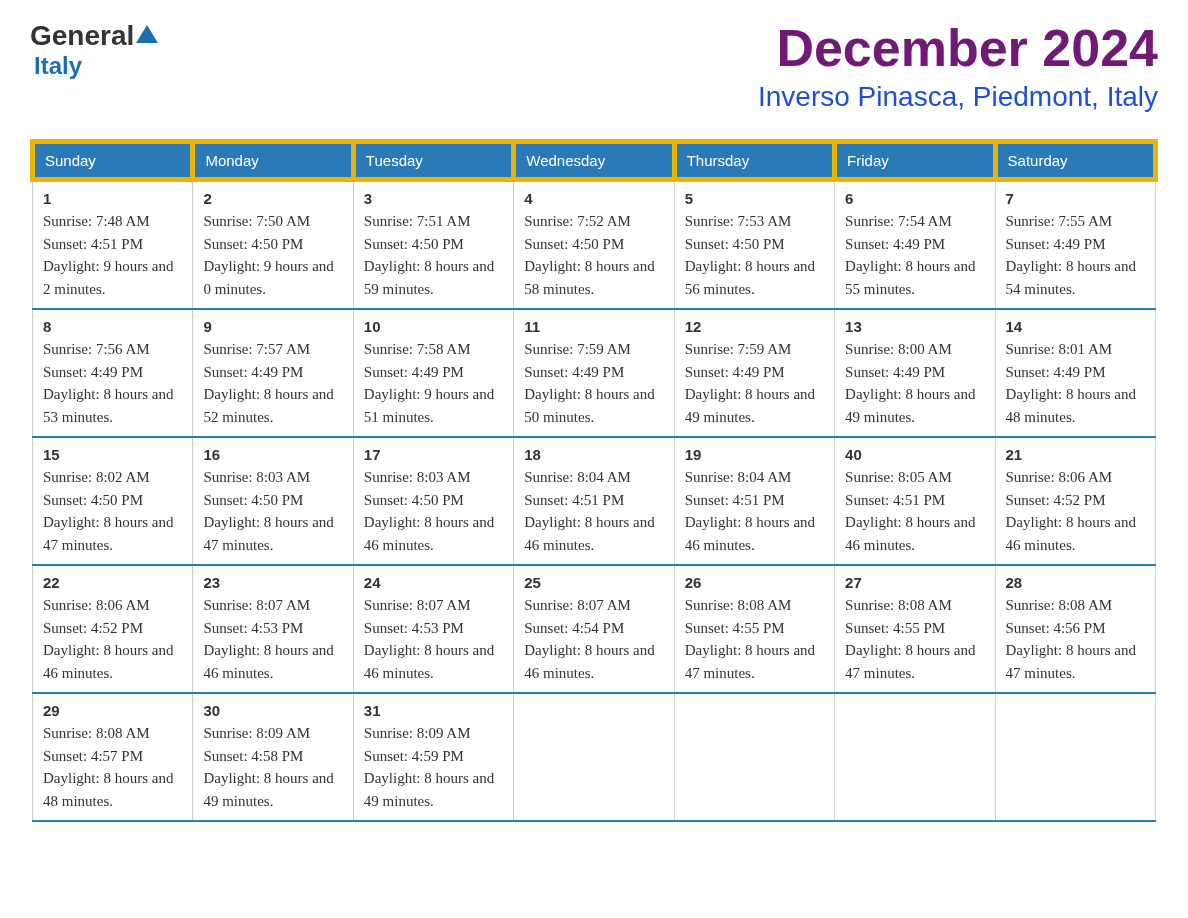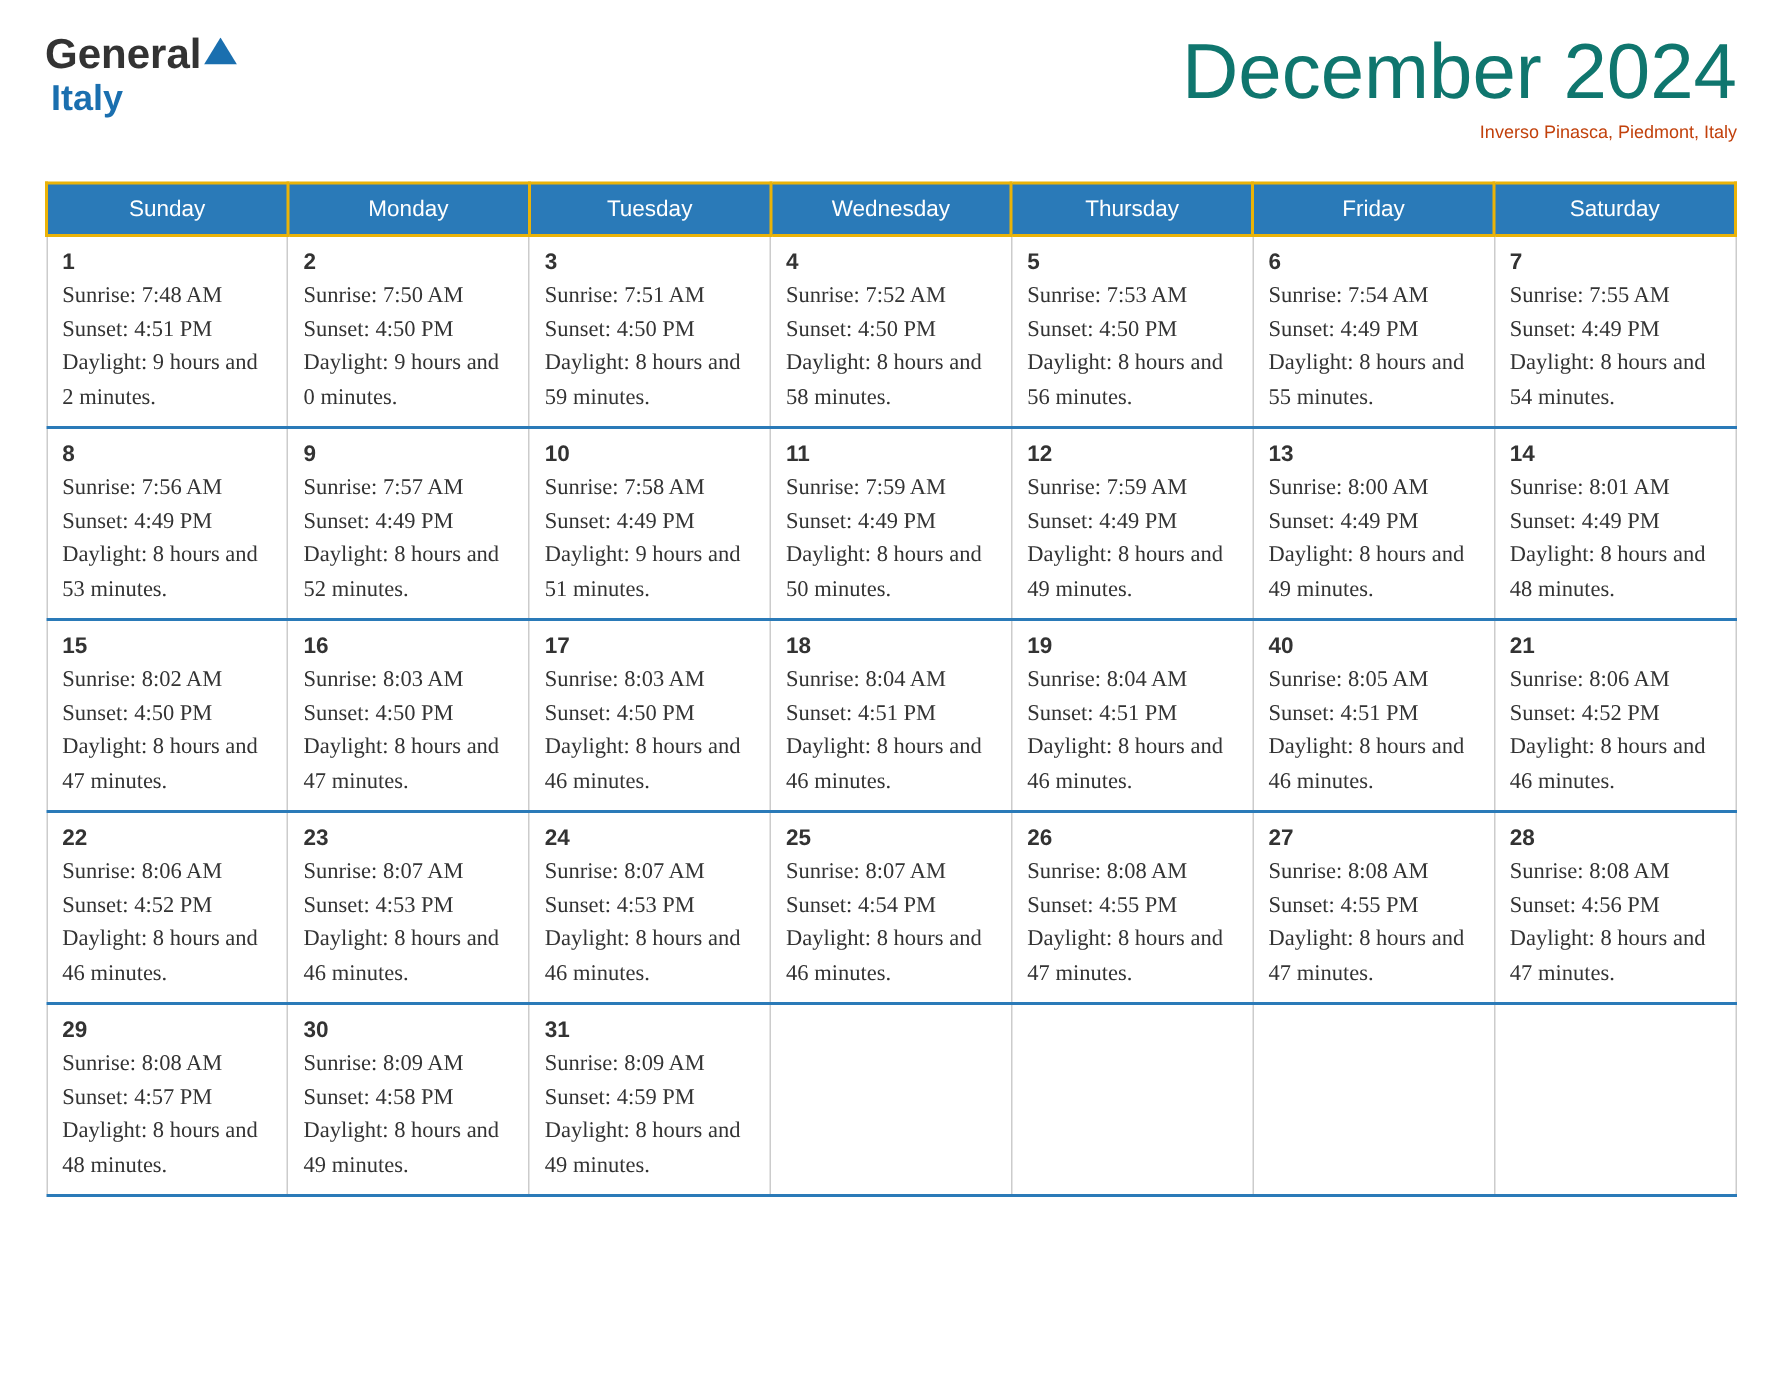--- a/index.html
+++ b/index.html
@@ -23,42 +23,42 @@
     }
     .logo-line {
       display: flex;
       align-items: center;
     }
     .title-block {
       text-align: right;
     }
     .month-title {
       font-size: 52px;
-      font-weight: normal;
-      color: #0f766e;
+      font-weight: bold;
+      color: #701a75;
       line-height: 1.1;
     }
     .location {
-      font-size: 12px;
-      color: #c2410c;
+      font-size: 28px;
+      color: #1d4ed8;
       margin-top: 4px;
     }
     table {
       width: 100%;
       border-collapse: collapse;
       margin-top: 10px;
     }
     thead tr th {
       background-color: #2a7ab8;
       color: #fff;
       font-size: 15px;
       font-weight: normal;
       padding: 8px 10px;
-      text-align: center;
-      border: 2px solid #eab308;
+      text-align: left;
+      border: 5px solid #eab308;
     }
     tbody tr td {
       vertical-align: top;
       padding: 8px 10px;
       border: 1px solid #ccc;
       font-size: 13.5px;
       color: #333;
       width: 14.28%;
       min-height: 90px;
     }

